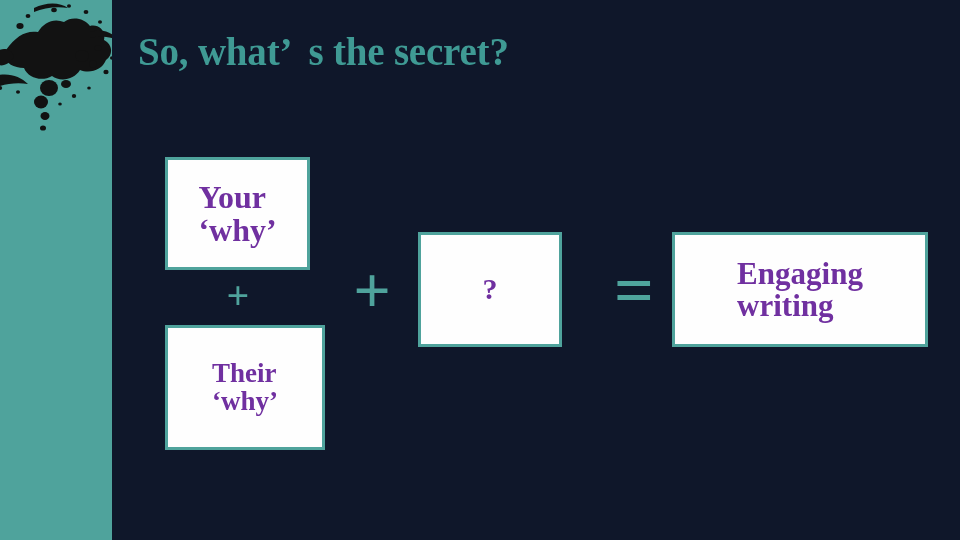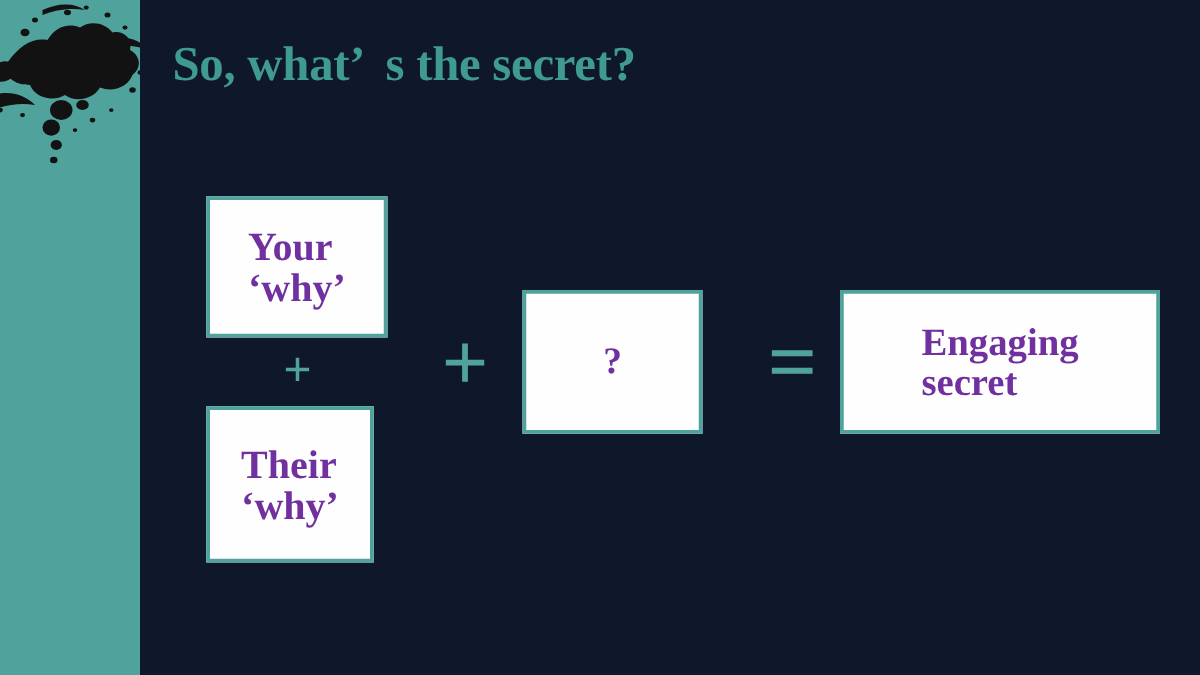--- a/index.html
+++ b/index.html
@@ -73,23 +73,23 @@
   #box-your-why {
     left: 165px;
     top: 157px;
     width: 145px;
     height: 113px;
     font-size: 32px;
   }
   #box-their-why {
     left: 165px;
     top: 325px;
-    width: 134px;
+    width: 160px;
     height: 125px;
-    font-size: 32px;
+    font-size: 27px;
   }
   #box-question {
     left: 418px;
     top: 232px;
     width: 144px;
     height: 115px;
     font-size: 30px;
   }
   #box-engaging-writing {
     left: 672px;
@@ -180,15 +180,15 @@
   <div class="vbox" id="box-their-why">Their
 ‘why’</div>
 
   <div class="op" id="op-plus-large">+</div>
 
   <div class="vbox" id="box-question">?</div>
 
   <div class="op" id="op-equals">=</div>
 
   <div class="vbox" id="box-engaging-writing">Engaging
-secret</div>
+writing</div>
 
 </div>
 
 </body></html>

